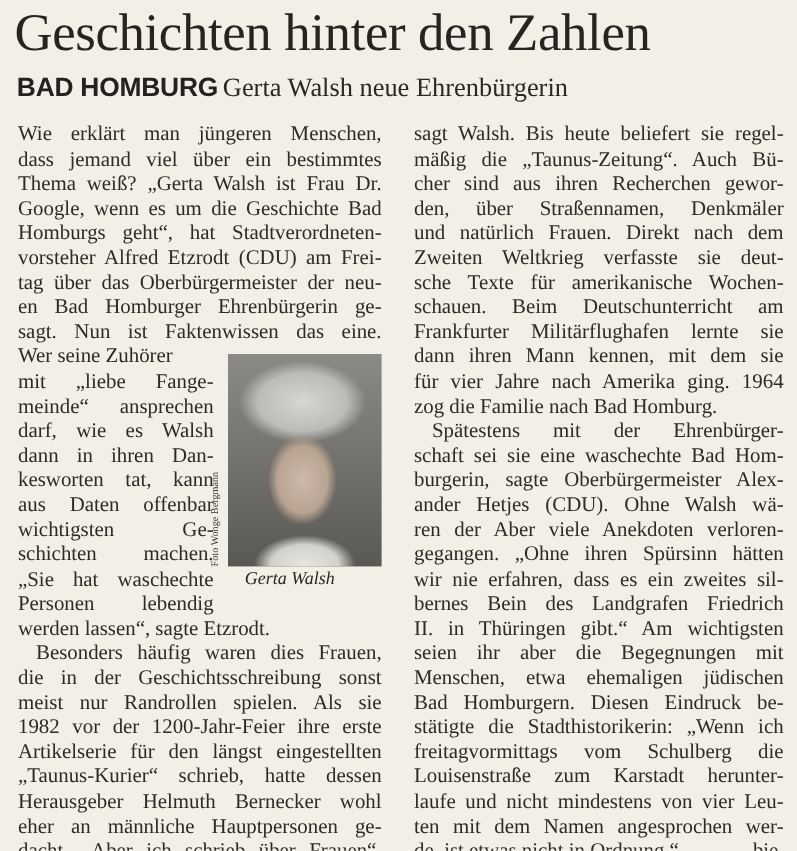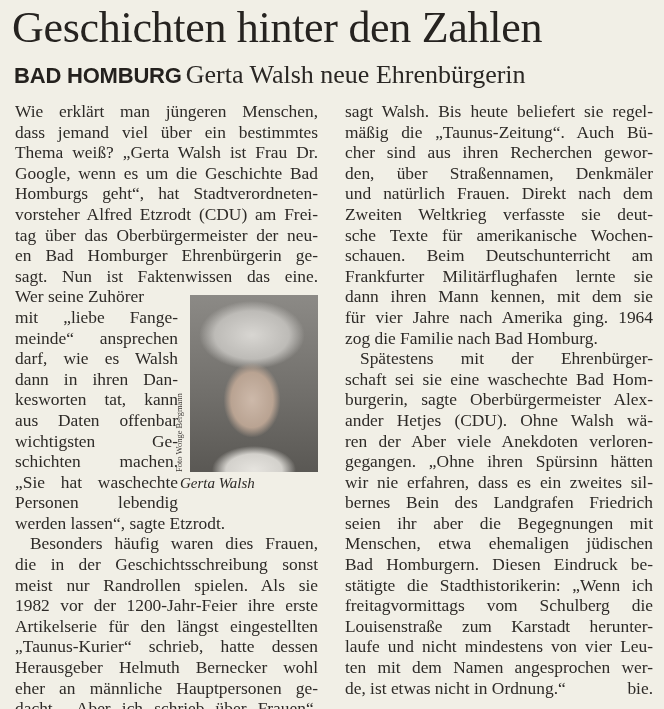--- a/index.html
+++ b/index.html
@@ -13,21 +13,21 @@
   .headline {
     position: absolute; left: 12px; top: 4px;
     font-size: 44px; line-height: 48px; letter-spacing: -0.3px;
     color: #262320; white-space: nowrap;
   }
   .subline { position: absolute; left: 14px; top: 60px; white-space: nowrap; }
   .kicker {
     font-family: "Liberation Sans", "DejaVu Sans", sans-serif;
     font-weight: bold; font-size: 22px; letter-spacing: -0.2px; color: #24211e;
   }
-  .subtitle { font-size: 26px; color: #2a2724; }
+  .subtitle { font-size: 22px; color: #2a2724; }
   .col {
     position: absolute; top: 101px;
     font-size: 17.4px; line-height: 20.6px; color: #2d2a27;
   }
   .col-left { left: 15px; width: 303px; }
   .col-right { left: 345px; width: 308px; }
   .line { display: block; white-space: nowrap; text-align: justify; text-align-last: justify; height: 20.6px; }
   .line.last { text-align-last: left; }
   .line.narrow { width: 163px; }
   .indent { padding-left: 15px; }
@@ -39,21 +39,21 @@
       radial-gradient(ellipse 62px 40px at 62px 40px, #d8d6d2 0%, #bdbbb7 60%, rgba(0,0,0,0) 85%),
       radial-gradient(ellipse 70px 40px at 64px 175px, #e6e4df 0%, #d3d1cc 40%, rgba(0,0,0,0) 60%),
       linear-gradient(180deg, #8c8a86 0%, #6f6d69 60%, #5a5854 100%);
   }
   .photo-credit {
     position: absolute; left: 2px; top: 177px;
     transform: rotate(-90deg); transform-origin: left top;
     font-size: 8.5px; color: #3a3633; white-space: nowrap;
   }
   .caption {
-    position: absolute; left: 8px; top: 180px;
+    position: absolute; left: 32px; top: 180px;
     font-style: italic; font-size: 15px; color: #2b2825; white-space: nowrap;
   }
   .signature { float: right; }
 </style>
 </head>
 <body>
 
 <div class="page">
   <div class="headline">Geschichten hinter den Zahlen</div>
   <div class="subline">
@@ -114,20 +114,21 @@
     <span class="line">für vier Jahre nach Amerika ging. 1964</span>
     <span class="line last">zog die Familie nach Bad Homburg.</span>
     <span class="line indent">Spätestens mit der Ehrenbürger-</span>
     <span class="line">schaft sei sie eine waschechte Bad Hom-</span>
     <span class="line">burgerin, sagte Oberbürgermeister Alex-</span>
     <span class="line">ander Hetjes (CDU). Ohne Walsh wä-</span>
     <span class="line">ren der Aber viele Anekdoten verloren-</span>
     <span class="line">gegangen. „Ohne ihren Spürsinn hätten</span>
     <span class="line">wir nie erfahren, dass es ein zweites sil-</span>
     <span class="line">bernes Bein des Landgrafen Friedrich</span>
+    <span class="line">II. in Thüringen gibt.“ Am wichtigsten</span>
     <span class="line">seien ihr aber die Begegnungen mit</span>
     <span class="line">Menschen, etwa ehemaligen jüdischen</span>
     <span class="line">Bad Homburgern. Diesen Eindruck be-</span>
     <span class="line">stätigte die Stadthistorikerin: „Wenn ich</span>
     <span class="line">freitagvormittags vom Schulberg die</span>
     <span class="line">Louisenstraße zum Karstadt herunter-</span>
     <span class="line">laufe und nicht mindestens von vier Leu-</span>
     <span class="line">ten mit dem Namen angesprochen wer-</span>
     <span class="line last"><span>de, ist etwas nicht in Ordnung.“</span><span class="signature">bie.</span></span>
   </div>

